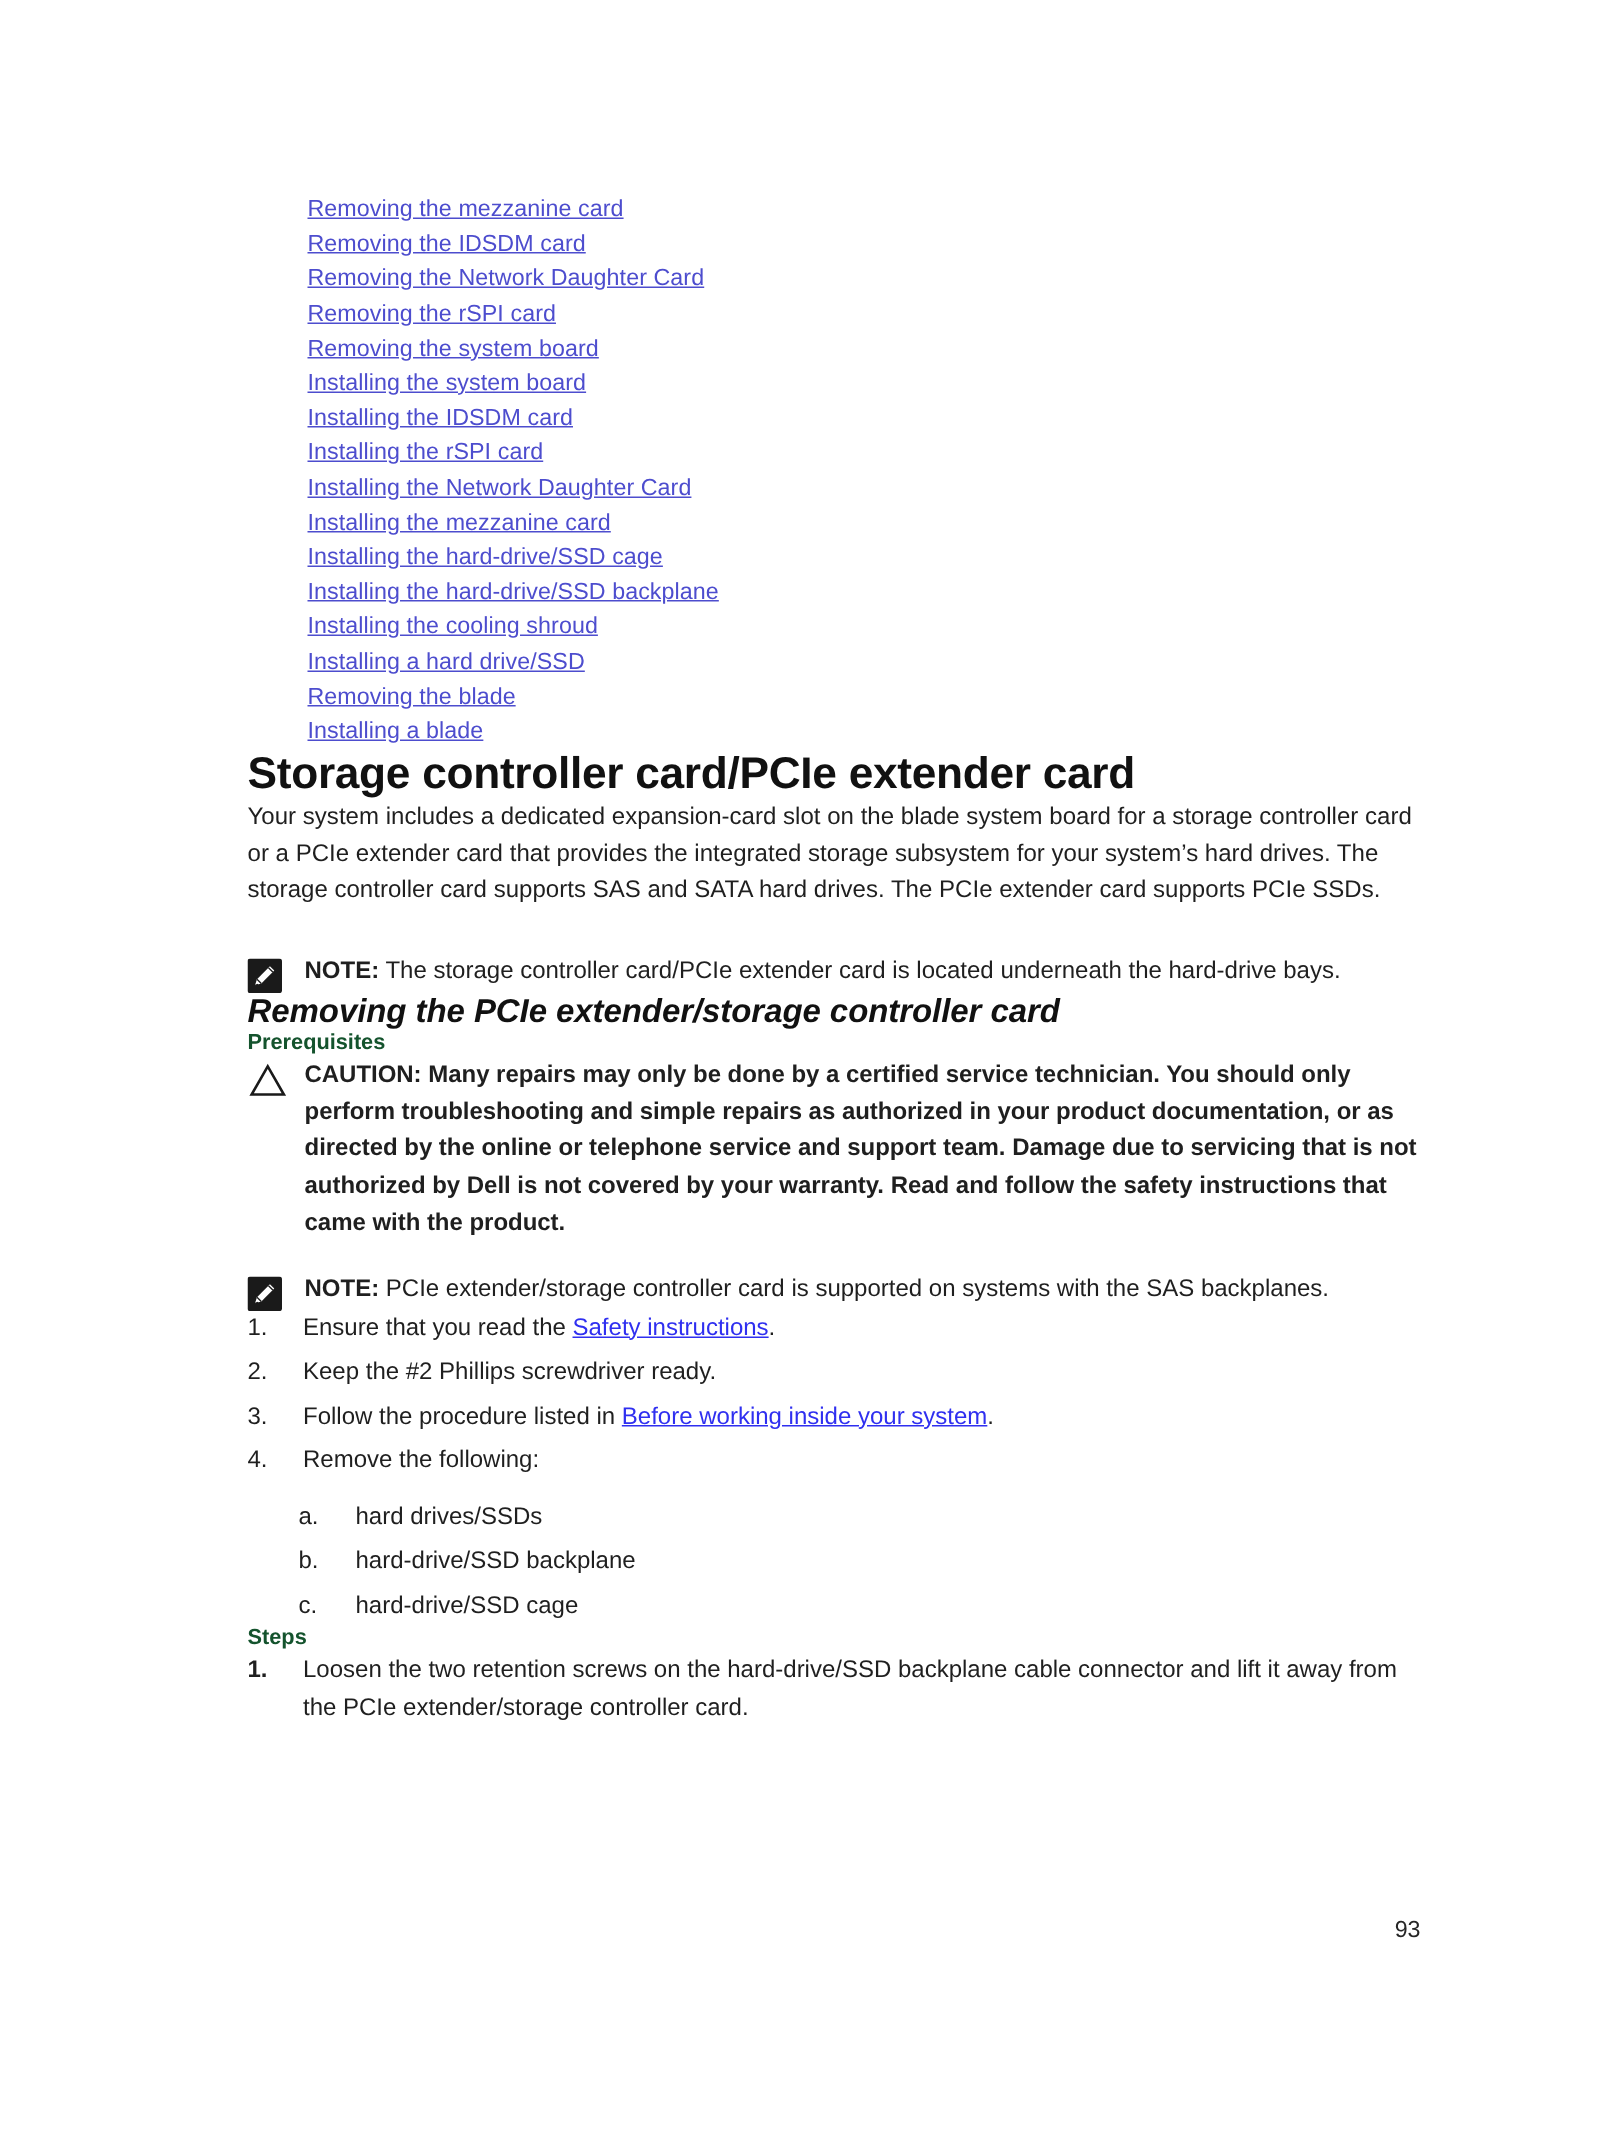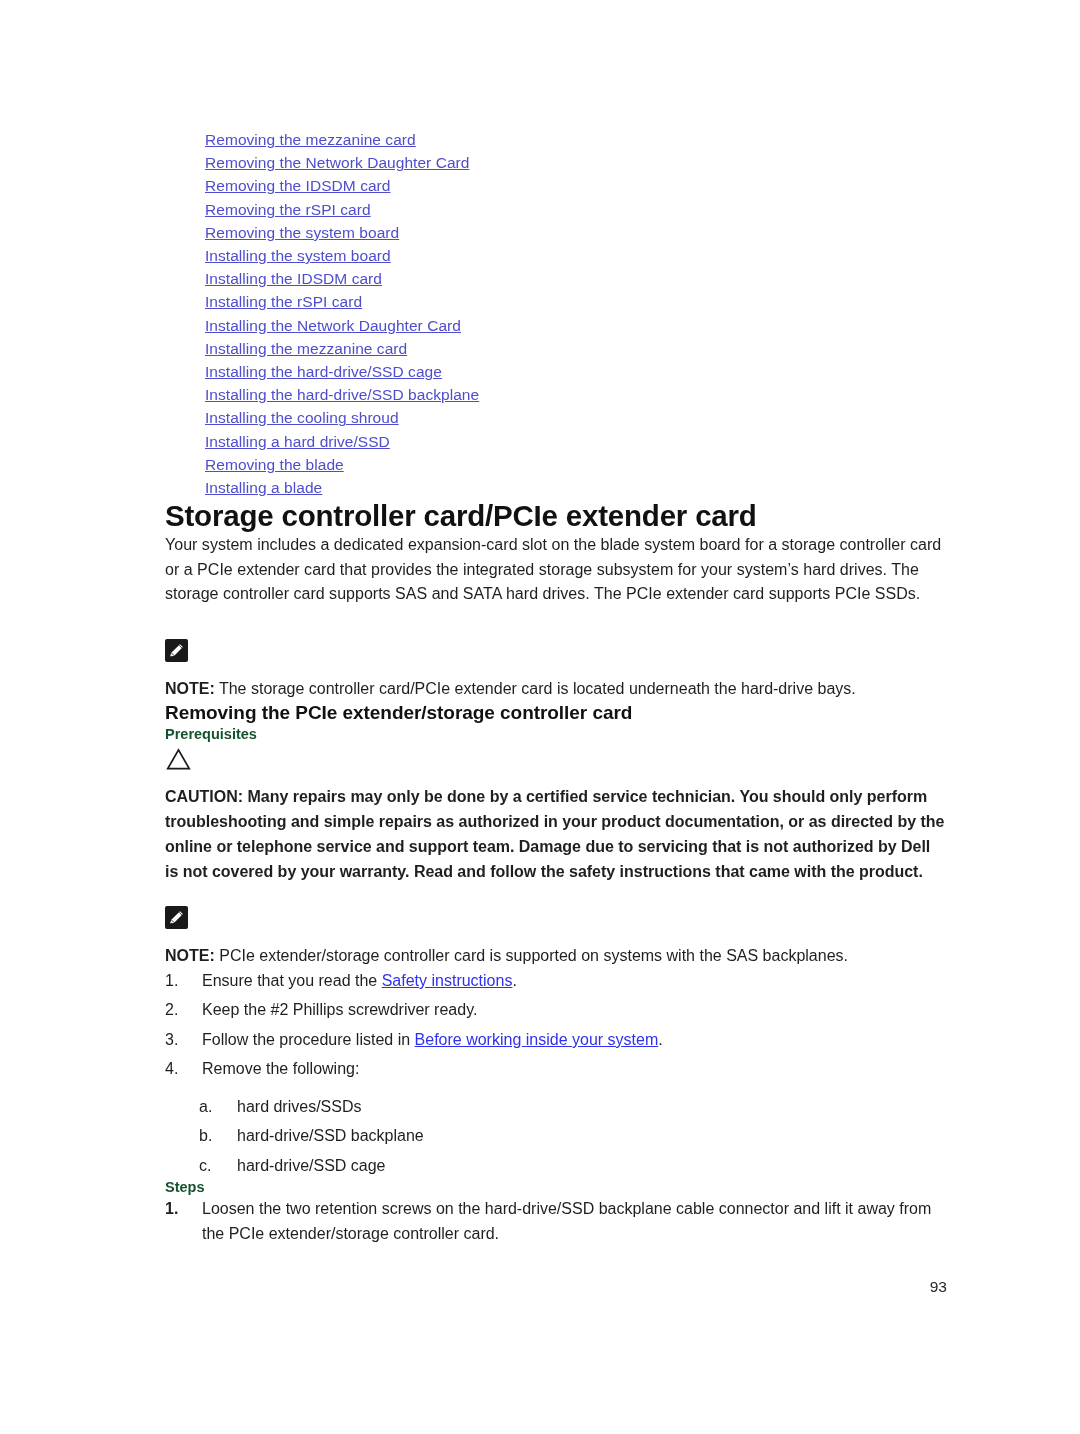--- a/index.html
+++ b/index.html
@@ -54,27 +54,28 @@
   h1.title {
     font-size: 29.5px;
     font-weight: bold;
     letter-spacing: -0.2px;
     color: #111111;
     margin: 0;
     padding: 0;
     line-height: 34px;
   }
   h2.subtitle {
-    font-size: 19px;
+    font-size: 22px;
     font-weight: bold;
     letter-spacing: -0.05px;
     color: #111111;
     margin: 0;
     padding: 0;
     line-height: 24px;
+    font-style: italic;
   }
   h3.minihead {
     font-size: 14.5px;
     font-weight: bold;
     color: #14532d;
     margin: 0;
     padding: 0;
     line-height: 19px;
   }
 
@@ -90,21 +91,20 @@
   a.inlinelink {
     color: #2f2ff0;
     text-decoration: underline;
     cursor: pointer;
   }
 
   
   .admon {
     display: flex;
     align-items: flex-start;
-    flex-direction: column;
   }
   .admon-icon {
     flex: 0 0 38px;
     width: 38px;
     padding-top: 3px;
   }
   .admon-text {
     flex: 1 1 auto;
     font-size: 16px;
     line-height: 24.5px;
@@ -204,22 +204,22 @@
 </style>
 </head>
 <body>
 
 <div class="page">
 
   <div class="content">
 
     <ul class="related-links">
       <li><a class="doclink">Removing the mezzanine card</a></li>
+      <li><a class="doclink">Removing the IDSDM card</a></li>
       <li><a class="doclink">Removing the Network Daughter Card</a></li>
-      <li><a class="doclink">Removing the IDSDM card</a></li>
       <li><a class="doclink">Removing the rSPI card</a></li>
       <li><a class="doclink">Removing the system board</a></li>
       <li><a class="doclink">Installing the system board</a></li>
       <li><a class="doclink">Installing the IDSDM card</a></li>
       <li><a class="doclink">Installing the rSPI card</a></li>
       <li><a class="doclink">Installing the Network Daughter Card</a></li>
       <li><a class="doclink">Installing the mezzanine card</a></li>
       <li><a class="doclink">Installing the hard-drive/SSD cage</a></li>
       <li><a class="doclink">Installing the hard-drive/SSD backplane</a></li>
       <li><a class="doclink">Installing the cooling shroud</a></li>

